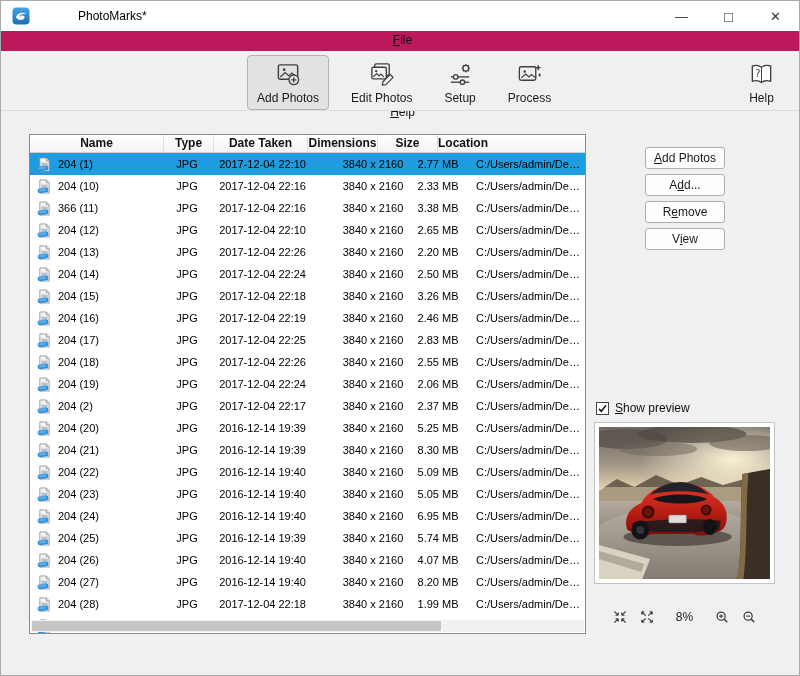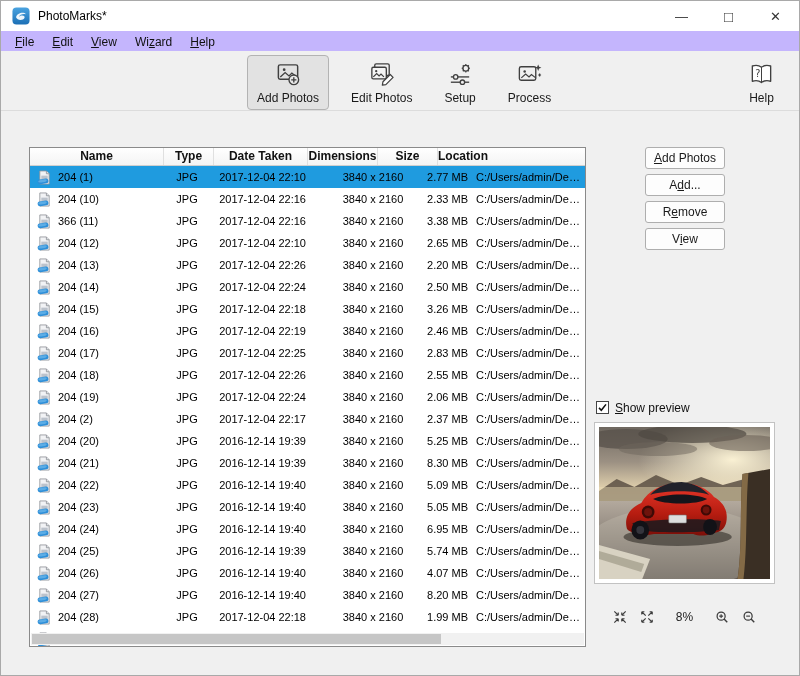--- a/index.html
+++ b/index.html
@@ -4,77 +4,77 @@
 <style>
   * { margin:0; padding:0; box-sizing:border-box; }
   html,body { width:800px; height:676px; background:#fff; }
   body { font-family:"Liberation Sans", sans-serif; color:#111; }
   u { text-decoration:underline; }
 
   #window { position:relative; width:800px; height:676px; background:#f0f0f0;
             border:1px solid #a9a9a9; overflow:hidden; }
 
   
-  .titlebar { height:30px; background:#ffffff; display:flex; align-items:center; padding-left:11px; }
+  .titlebar { height:30px; background:#ffffff; display:flex; align-items:center; padding-left:11px;gap:40px; }
   .logo { width:18px; height:18px; flex:0 0 auto; }
   .title { font-size:12px; margin-left:8px; color:#000; }
   .win-controls { margin-left:auto; display:flex; height:100%; }
   .win-btn { width:47px; display:flex; align-items:center; justify-content:center;
              font-size:13px; color:#333; }
   .win-btn.max { font-size:15px; }
 
   
-  .menubar { height:20px; display:flex; align-items:flex-end; padding-left:5px;
-             background:#c4b5fd; font-size:12px; }
+  .menubar { height:20px; display:flex; align-items:center; padding-left:5px;
+             background:#be185d; font-size:12px;flex-direction:column; }
   .menu-item { padding:2px 9px; }
 
   
   .toolbar { height:60px; position:relative; background:#f0f0f0; border-bottom:1px solid #dcdcdc; }
   .tool-group { position:absolute; left:246px; top:4px; display:flex; gap:12px; align-items:flex-start; }
   .tool-btn { display:flex; flex-direction:column; align-items:center; gap:3px;
               padding:5px 9px 4px; border:1px solid transparent; border-radius:4px;
               font-size:12px; color:#1a1a1a; }
   .tool-btn.selected { background:#e2e2e2; border-color:#b3b3b3; }
   .tool-icon { width:27px; height:27px; }
   .help-btn { position:absolute; right:14px; top:4px; }
 
   
-  .filetable { position:absolute; left:28px; top:146px; width:557px; height:500px;
+  .filetable { position:absolute; left:28px; top:133px; width:557px; height:500px;
                background:#fff; border:1px solid #8a8a8a; overflow:hidden; }
   .thead { display:flex; height:18px; line-height:17px; font-weight:bold; font-size:12px;
            background:linear-gradient(#ffffff,#f4f4f4); border-bottom:1px solid #cfcfcf; }
   .hcell { border-right:1px solid #e0e0e0; text-align:center; overflow:hidden; white-space:nowrap; }
   .hcell:nth-of-type(1) { width:134px; }
   .hcell:nth-of-type(2) { width:50px; }
   .hcell:nth-of-type(3) { width:94px; }
   .hcell:nth-of-type(4) { width:70px; }
   .hcell:nth-of-type(5) { width:60px; }
   .hcell:nth-of-type(6) { flex:1; text-align:left; padding-right:6px; border-right:none; }
   .tbody { height:480px; overflow:hidden; }
   .trow { display:flex; height:22px; align-items:center; font-size:11px; color:#000; }
   .trow.selected { background:var(--sel, #1f9bdf); }
   .cell { white-space:nowrap; overflow:hidden; }
   .cell-icon { width:28px; display:flex; justify-content:center; align-items:center; }
   .file-ic { width:15px; height:15px; }
   .cell-name { width:104px; }
   .cell-type { width:50px; text-align:center; }
   .cell-date { width:94px; text-align:right; }
   .cell-dim  { width:70px; text-align:center;margin-left:32px; }
-  .cell-size { width:60px; text-align:right; }
+  .cell-size { width:60px; text-align:center; }
   .cell-loc  { flex:1; padding-left:8px; padding-right:2px; text-overflow:ellipsis; }
   .hscroll { position:absolute; left:1px; right:1px; bottom:1px; height:12px; background:#f1f1f1; }
   .hthumb { position:absolute; left:1px; top:1px; height:10px; width:74%; background:#c6c6c6; }
 
   
   .side-buttons { position:absolute; left:644px; top:146px; width:80px;
                   display:flex; flex-direction:column; gap:5px; }
   .side-btn { height:22px; background:#fdfdfd; border:1px solid #aeaeae; border-radius:3px;
               font-size:12px; font-family:inherit; color:#1a1a1a; }
 
-  .show-preview { position:absolute; left:595px; top:400px; display:flex; 
+  .show-preview { position:absolute; left:595px; top:400px; display:flex; align-items:center;
                   gap:6px; font-size:12px; }
   .checkbox { width:13px; height:13px; border:1px solid #444; background:#fff;
               display:flex; align-items:center; justify-content:center; }
   .checkbox svg { width:11px; height:11px; }
 
   .preview-box { position:absolute; left:593px; top:421px; width:181px; height:162px;
                  background:#fff; border:1px solid #c2c2c2; padding:4px; }
   .preview-img { width:100%; height:100%; display:block; }
 
   .zoom-bar { position:absolute; left:593px; top:606px; width:181px; height:20px;

